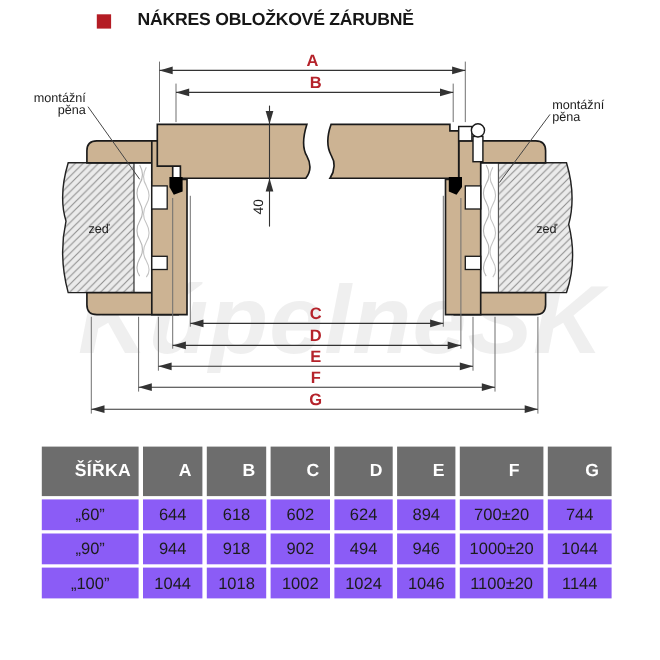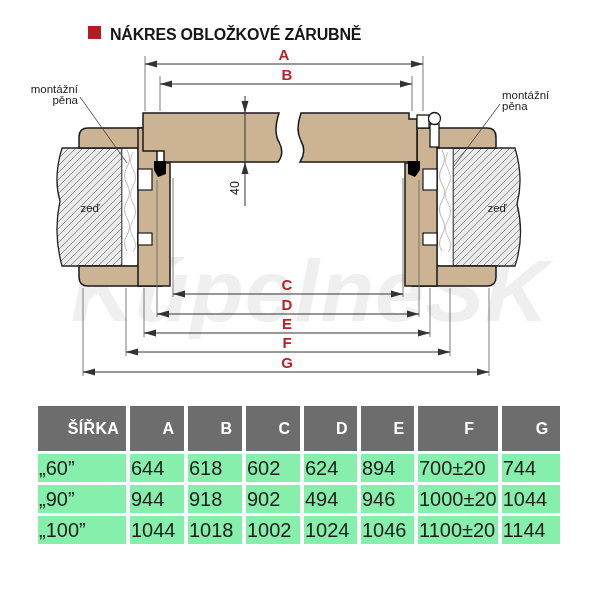--- a/index.html
+++ b/index.html
@@ -1,20 +1,20 @@
 <!DOCTYPE html>
 <html><head>
 <meta charset="utf-8">
 <style>
   html,body{margin:0;padding:0;}
   body{
     width:600px;height:600px;background:#ffffff;position:relative;overflow:hidden;
     font-family:"Liberation Sans","DejaVu Sans",sans-serif;
   }
-  .titlebar{position:absolute;left:88px;top:10px;display:flex;align-items:flex-start;gap:9px;margin-top:16px;}
+  .titlebar{position:absolute;left:88px;top:10px;display:flex;align-items:center;gap:24px;}
   .bullet{width:13px;height:13px;background:#b41c24;display:inline-block;}
   .title{font-size:16px;font-weight:900;color:#161616;letter-spacing:-0.2px;white-space:nowrap;}
   .watermark{
     position:absolute;left:55px;top:240px;width:510px;text-align:center;
     font-size:88px;font-weight:bold;font-style:italic;letter-spacing:1px;
     color:rgba(130,130,130,0.13);pointer-events:none;user-select:none;white-space:nowrap;
   }
   svg{position:absolute;left:0;top:0;}
   svg text{font-family:"Liberation Sans","DejaVu Sans",sans-serif;}
   .dimtxt{fill:#b5232b;font-size:15px;font-weight:bold;}
@@ -22,22 +22,22 @@
   .thick{fill:#1c1c1c;font-size:12.5px;}
   table.dims{
     position:absolute;left:34px;top:403px;border-collapse:separate;border-spacing:4px 3px;
     table-layout:fixed;
   }
   table.dims th{
     background:#6d6d6d;color:#ffffff;font-weight:bold;font-size:16px;
     height:43px;text-align:center;vertical-align:middle;letter-spacing:0.3px;padding-left:24px;
   }
   table.dims td{
-    background:#86efac;color:#1c1c1c;font-size:20px;height:26px;
-    vertical-align:middle;
+    background:#8b5cf6;color:#1c1c1c;font-size:15px;height:26px;
+    text-align:center;vertical-align:middle;
   }
 </style>
 </head>
 <body>
 
 <div class="titlebar">
   <span class="bullet"></span>
   <span class="title">NÁKRES OBLOŽKOVÉ ZÁRUBNĚ</span>
 </div>
 

